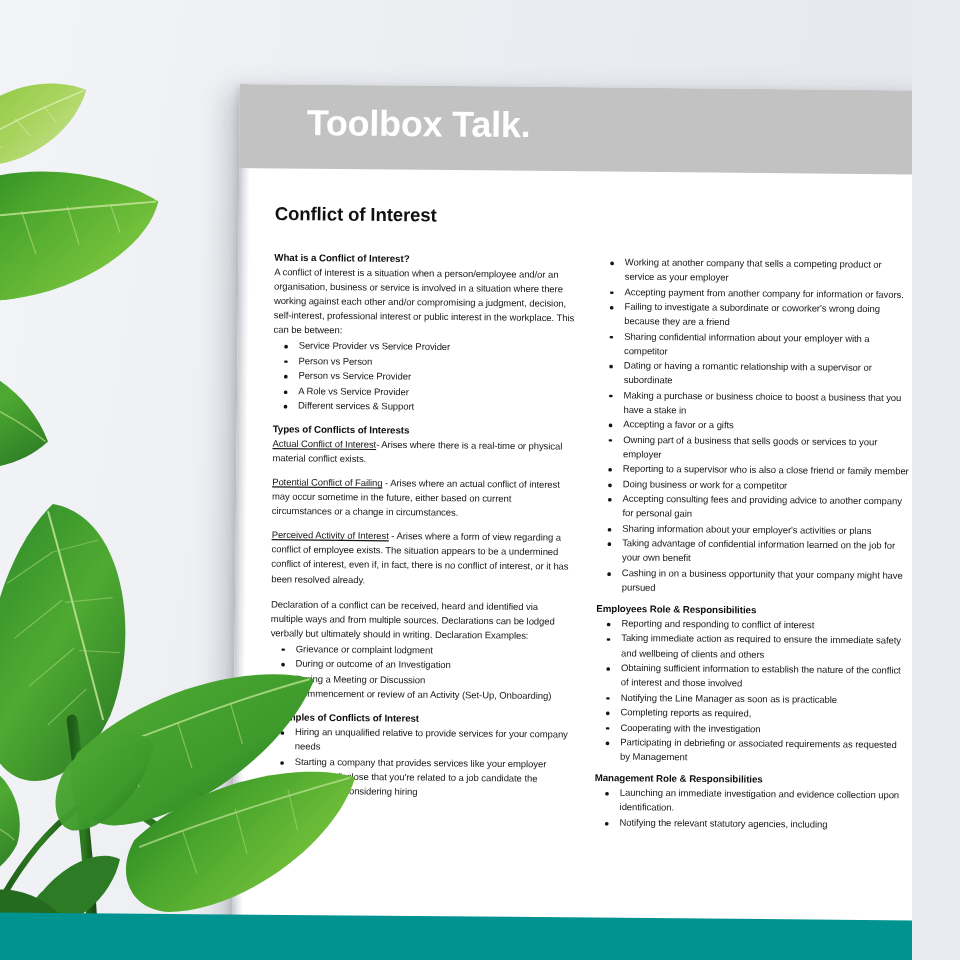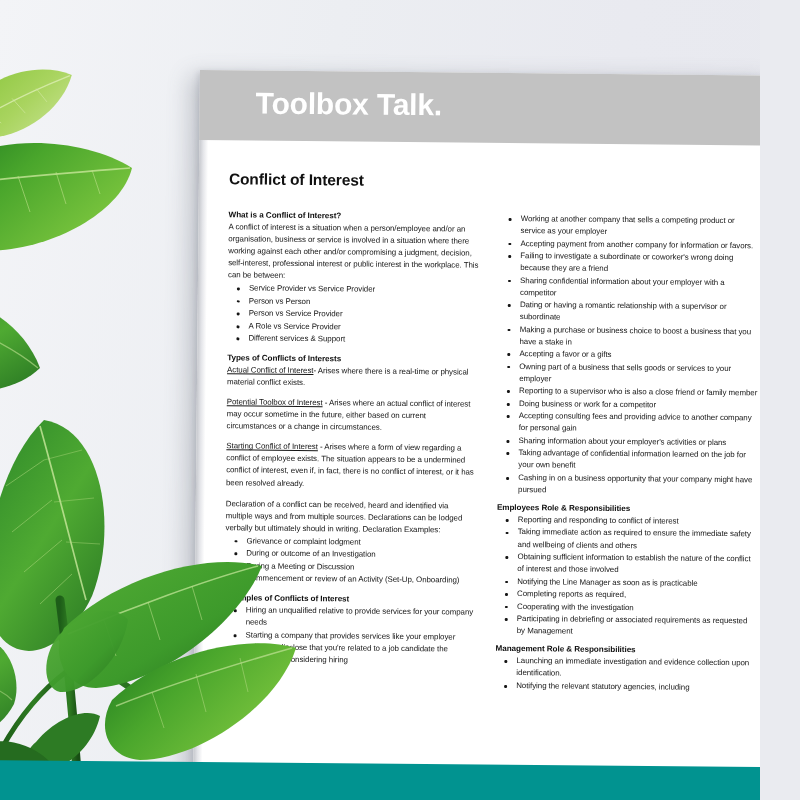--- a/index.html
+++ b/index.html
@@ -110,22 +110,22 @@
               <li>Person vs Person</li>
               <li>Person vs Service Provider</li>
               <li>A Role vs Service Provider</li>
               <li>Different services &amp; Support</li>
             </ul>
           </div>
 
           <div class="blk">
             <h4 class="sec">Types of Conflicts of Interests</h4>
             <p class="body"><span class="term">Actual Conflict of Interest</span><span>- Arises where there is a real-time or physical material conflict exists.</span></p>
-            <p class="body gap"><span class="term">Potential Toolbox of Interest</span><span> - Arises where an actual conflict of interest may occur sometime in the future, either based on current circumstances or a change in circumstances.</span></p>
-            <p class="body gap"><span class="term">Starting Conflict of Interest</span><span> - Arises where a form of view regarding a conflict of employee exists. The situation appears to be a undermined conflict of interest, even if, in fact, there is no conflict of interest, or it has been resolved already.</span></p>
+            <p class="body gap"><span class="term">Potential Conflict of Failing</span><span> - Arises where an actual conflict of interest may occur sometime in the future, either based on current circumstances or a change in circumstances.</span></p>
+            <p class="body gap"><span class="term">Perceived Activity of Interest</span><span> - Arises where a form of view regarding a conflict of employee exists. The situation appears to be a undermined conflict of interest, even if, in fact, there is no conflict of interest, or it has been resolved already.</span></p>
           </div>
 
           <div class="blk">
             <p class="body">Declaration of a conflict can be received, heard and identified via multiple ways and from multiple sources. Declarations can be lodged verbally but ultimately should in writing. Declaration Examples:</p>
             <ul class="bul">
               <li>Grievance or complaint lodgment</li>
               <li>During or outcome of an Investigation</li>
               <li>During a Meeting or Discussion</li>
               <li>Commencement or review of an Activity (Set-Up, Onboarding)</li>
             </ul>

